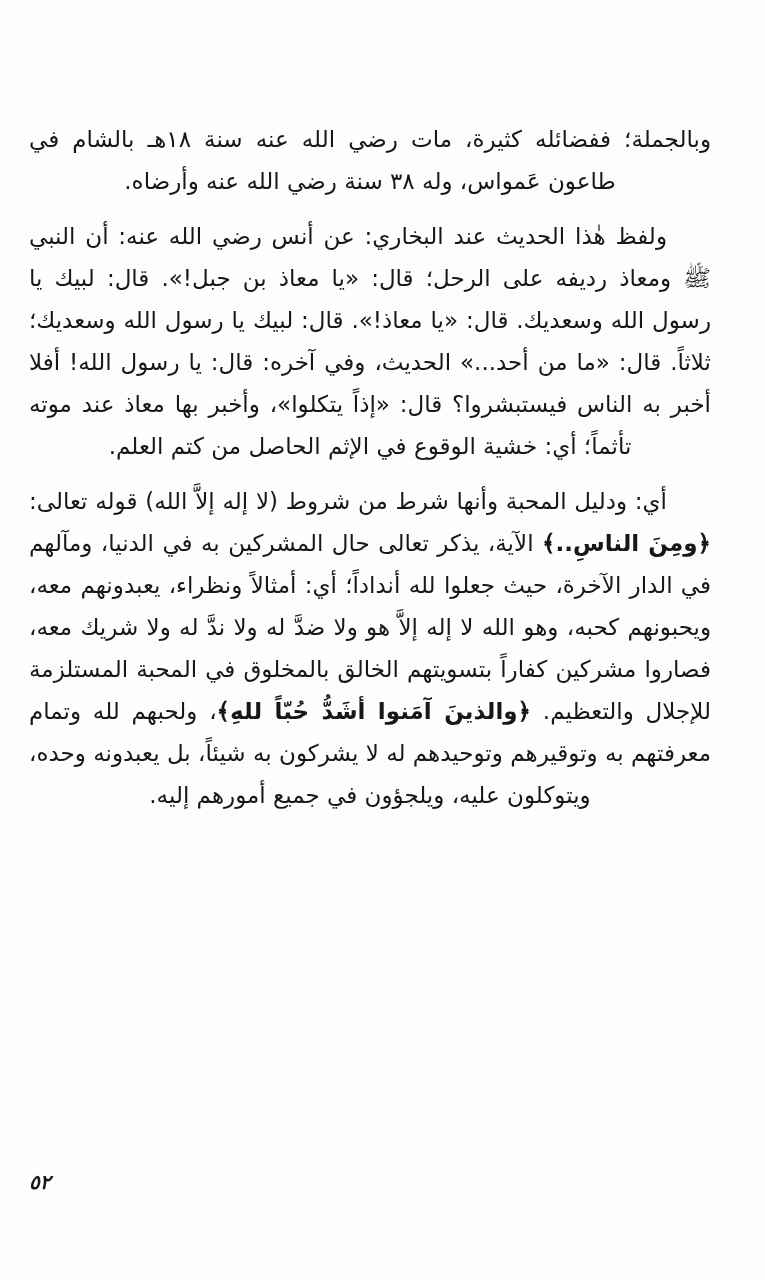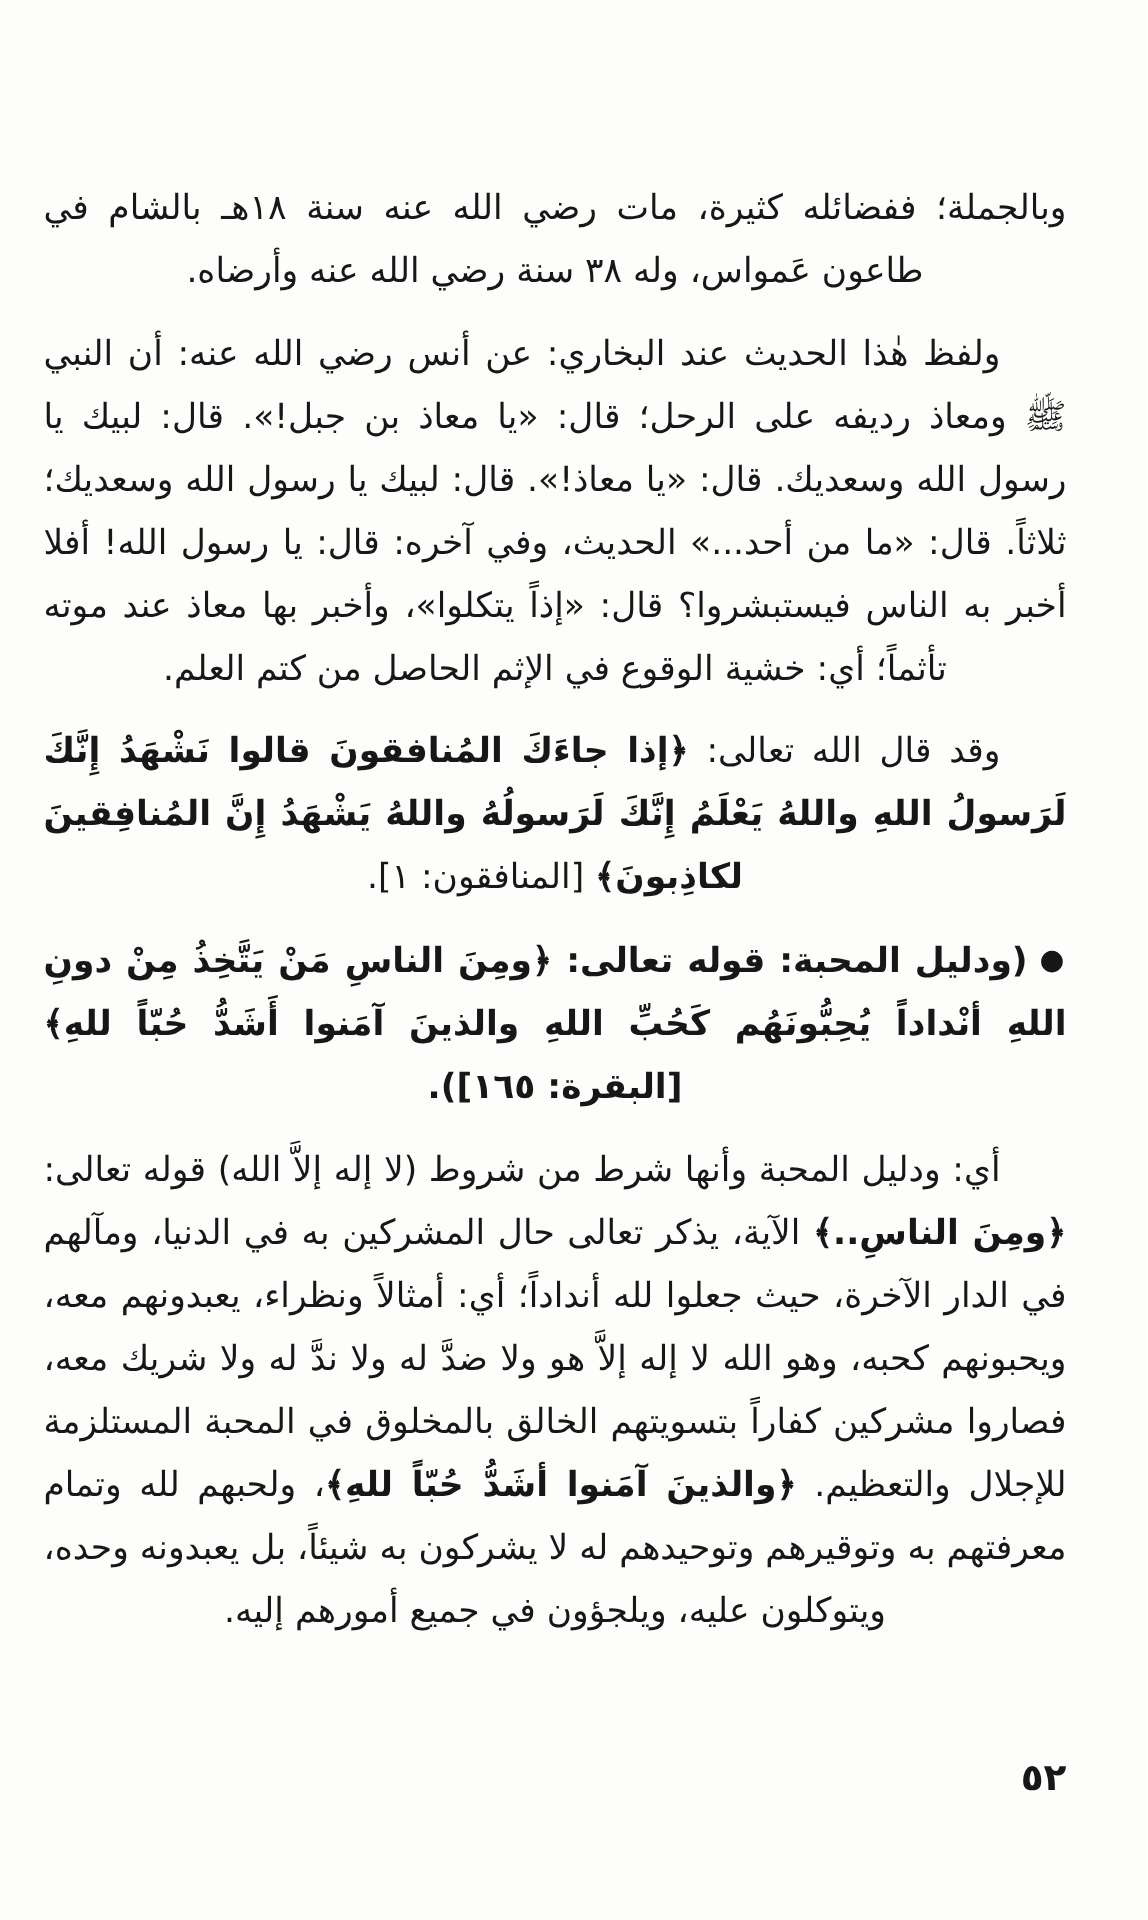--- a/index.html
+++ b/index.html
@@ -40,32 +40,31 @@
     font-size:19px;
     margin-left:8px;
     vertical-align:2px;
     font-weight:bold;
   }
   .page-number{
     position:absolute;
     top:1170px;
     right:54px;
     width:682px;
-    text-align:right;
-    font-size:25px;
+    text-align:left;
+    font-size:20px;
     font-weight:bold;
     letter-spacing:4px;
     color:var(--ink);
+    font-style:italic;
   }
 </style>
 </head>
 <body>
 
 <div class="page">
   <div class="text-block">
       <p class="para no-indent" dir="rtl"><span class="seg">وبالجملة؛ ففضائله كثيرة، مات رضي الله عنه سنة ١٨هـ بالشام في طاعون عَمواس، وله ٣٨ سنة رضي الله عنه وأرضاه.</span></p>
       <p class="para" dir="rtl"><span class="seg">ولفظ هٰذا الحديث عند البخاري: عن أنس رضي الله عنه: أن النبي ﷺ ومعاذ رديفه على الرحل؛ قال: «يا معاذ بن جبل!». قال: لبيك يا رسول الله وسعديك. قال: «يا معاذ!». قال: لبيك يا رسول الله وسعديك؛ ثلاثاً. قال: «ما من أحد...» الحديث، وفي آخره: قال: يا رسول الله! أفلا أخبر به الناس فيستبشروا؟ قال: «إذاً يتكلوا»، وأخبر بها معاذ عند موته تأثماً؛ أي: خشية الوقوع في الإثم الحاصل من كتم العلم.</span></p>
-      <p class="para" dir="rtl"><span class="seg">وقد قال الله تعالى: </span><span class="seg seg-bold">﴿إذا جاءَكَ المُنافقونَ قالوا نَشْهَدُ إِنَّكَ لَرَسولُ اللهِ واللهُ يَعْلَمُ إِنَّكَ لَرَسولُهُ واللهُ يَشْهَدُ إِنَّ المُنافِقينَ لكاذِبونَ﴾</span><span class="seg"> [المنافقون: ١].</span></p>
-      <p class="para no-indent" dir="rtl"><span class="bullet">●</span><span class="seg seg-bold">(ودليل المحبة: قوله تعالى: ﴿ومِنَ الناسِ مَنْ يَتَّخِذُ مِنْ دونِ اللهِ أنْداداً يُحِبُّونَهُم كَحُبِّ اللهِ والذينَ آمَنوا أَشَدُّ حُبّاً للهِ﴾ [البقرة: ١٦٥]).</span></p>
       <p class="para" dir="rtl"><span class="seg">أي: ودليل المحبة وأنها شرط من شروط (لا إله إلاَّ الله) قوله تعالى: </span><span class="seg seg-bold">﴿ومِنَ الناسِ..﴾</span><span class="seg"> الآية، يذكر تعالى حال المشركين به في الدنيا، ومآلهم في الدار الآخرة، حيث جعلوا لله أنداداً؛ أي: أمثالاً ونظراء، يعبدونهم معه، ويحبونهم كحبه، وهو الله لا إله إلاَّ هو ولا ضدَّ له ولا ندَّ له ولا شريك معه، فصاروا مشركين كفاراً بتسويتهم الخالق بالمخلوق في المحبة المستلزمة للإجلال والتعظيم. </span><span class="seg seg-bold">﴿والذينَ آمَنوا أشَدُّ حُبّاً للهِ﴾</span><span class="seg">، ولحبهم لله وتمام معرفتهم به وتوقيرهم وتوحيدهم له لا يشركون به شيئاً، بل يعبدونه وحده، ويتوكلون عليه، ويلجؤون في جميع أمورهم إليه.</span></p>
     </div>
   <div class="page-number">٥٢</div>
 </div>
 
 </body></html>

